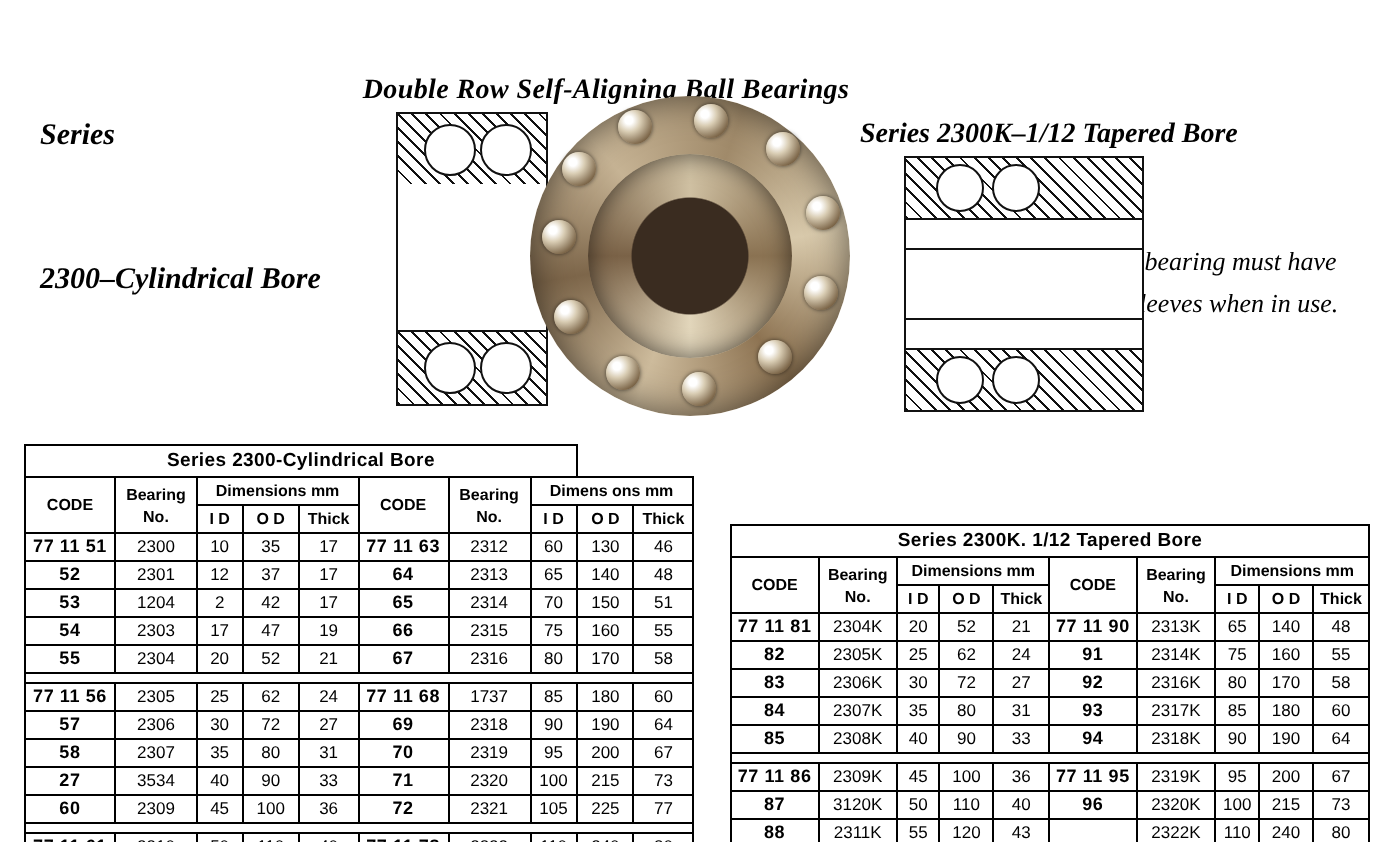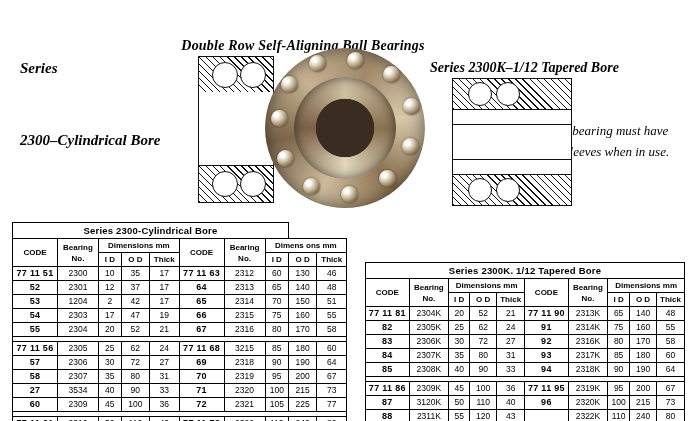--- a/index.html
+++ b/index.html
@@ -248,21 +248,21 @@
       <td class="sp" colspan="10"></td>
     </tr>
 
     <tr class="grpgap">
       <td class="code">77 11 56</td>
       <td>2305</td>
       <td>25</td>
       <td>62</td>
       <td>24</td>
       <td class="code">77 11 68</td>
-      <td>3215</td>
+      <td>1737</td>
       <td>85</td>
       <td>180</td>
       <td>60</td>
     </tr>
     <tr>
       <td class="code">57</td>
       <td>2306</td>
       <td>30</td>
       <td>72</td>
       <td>27</td>

